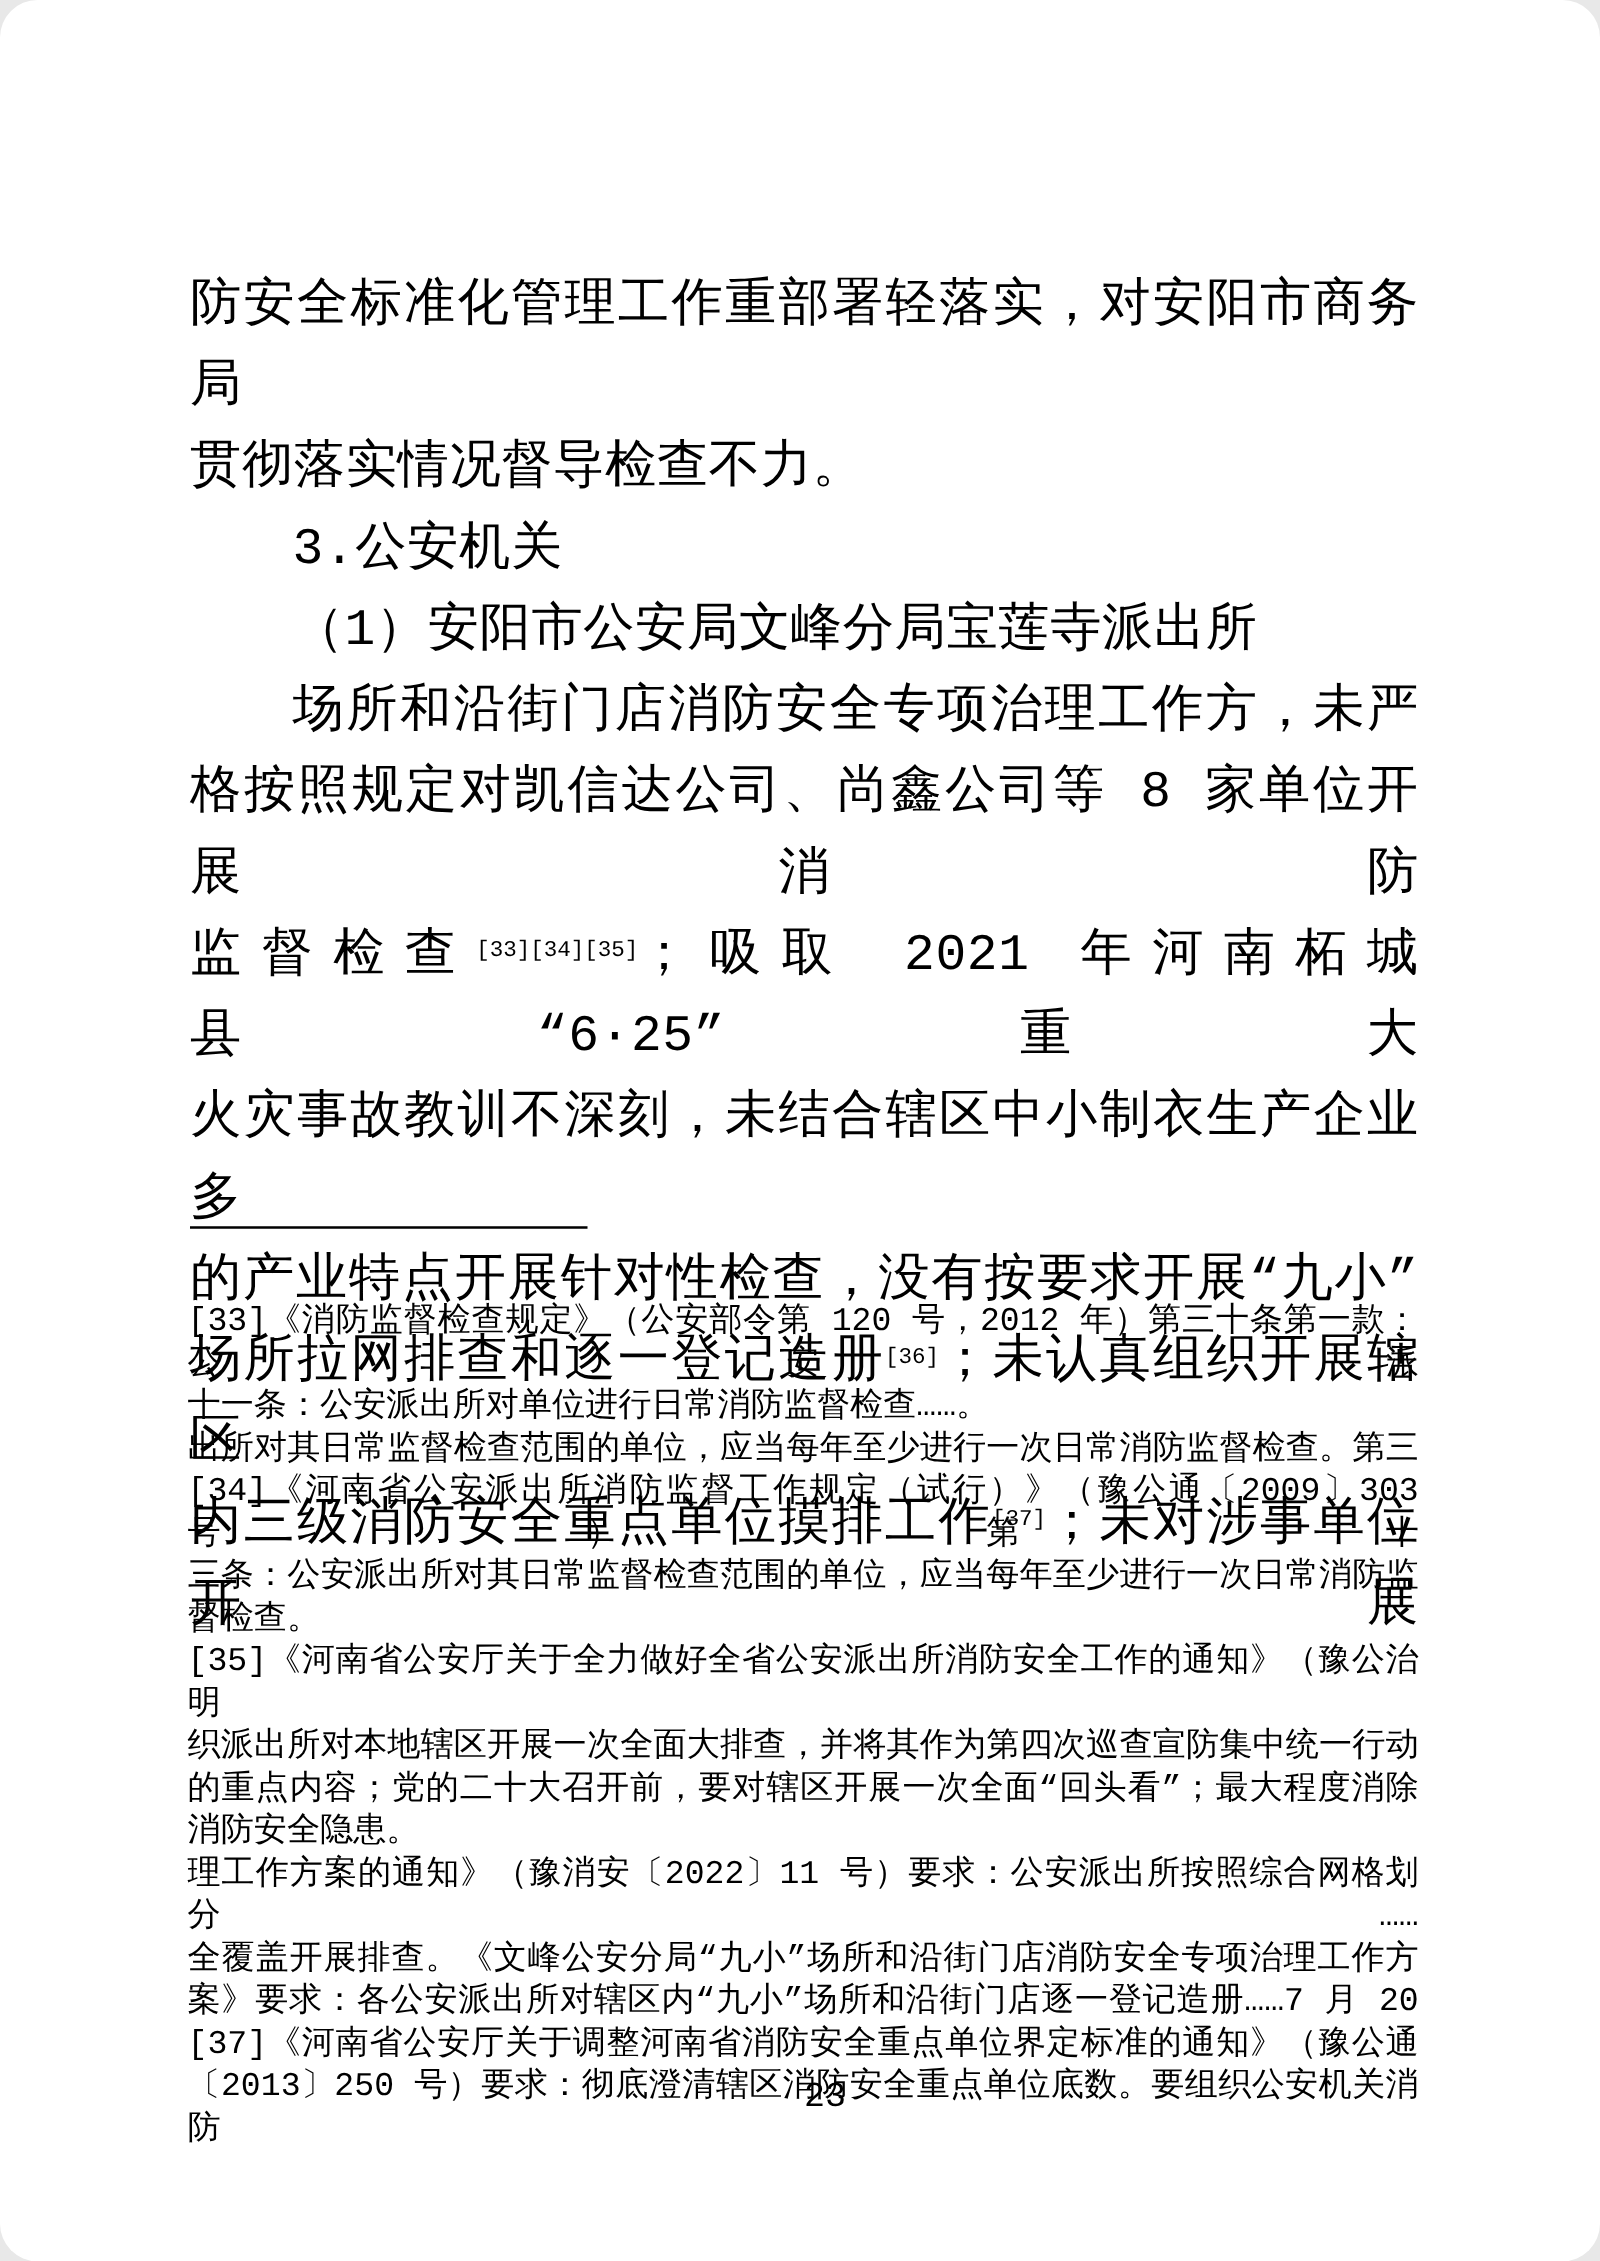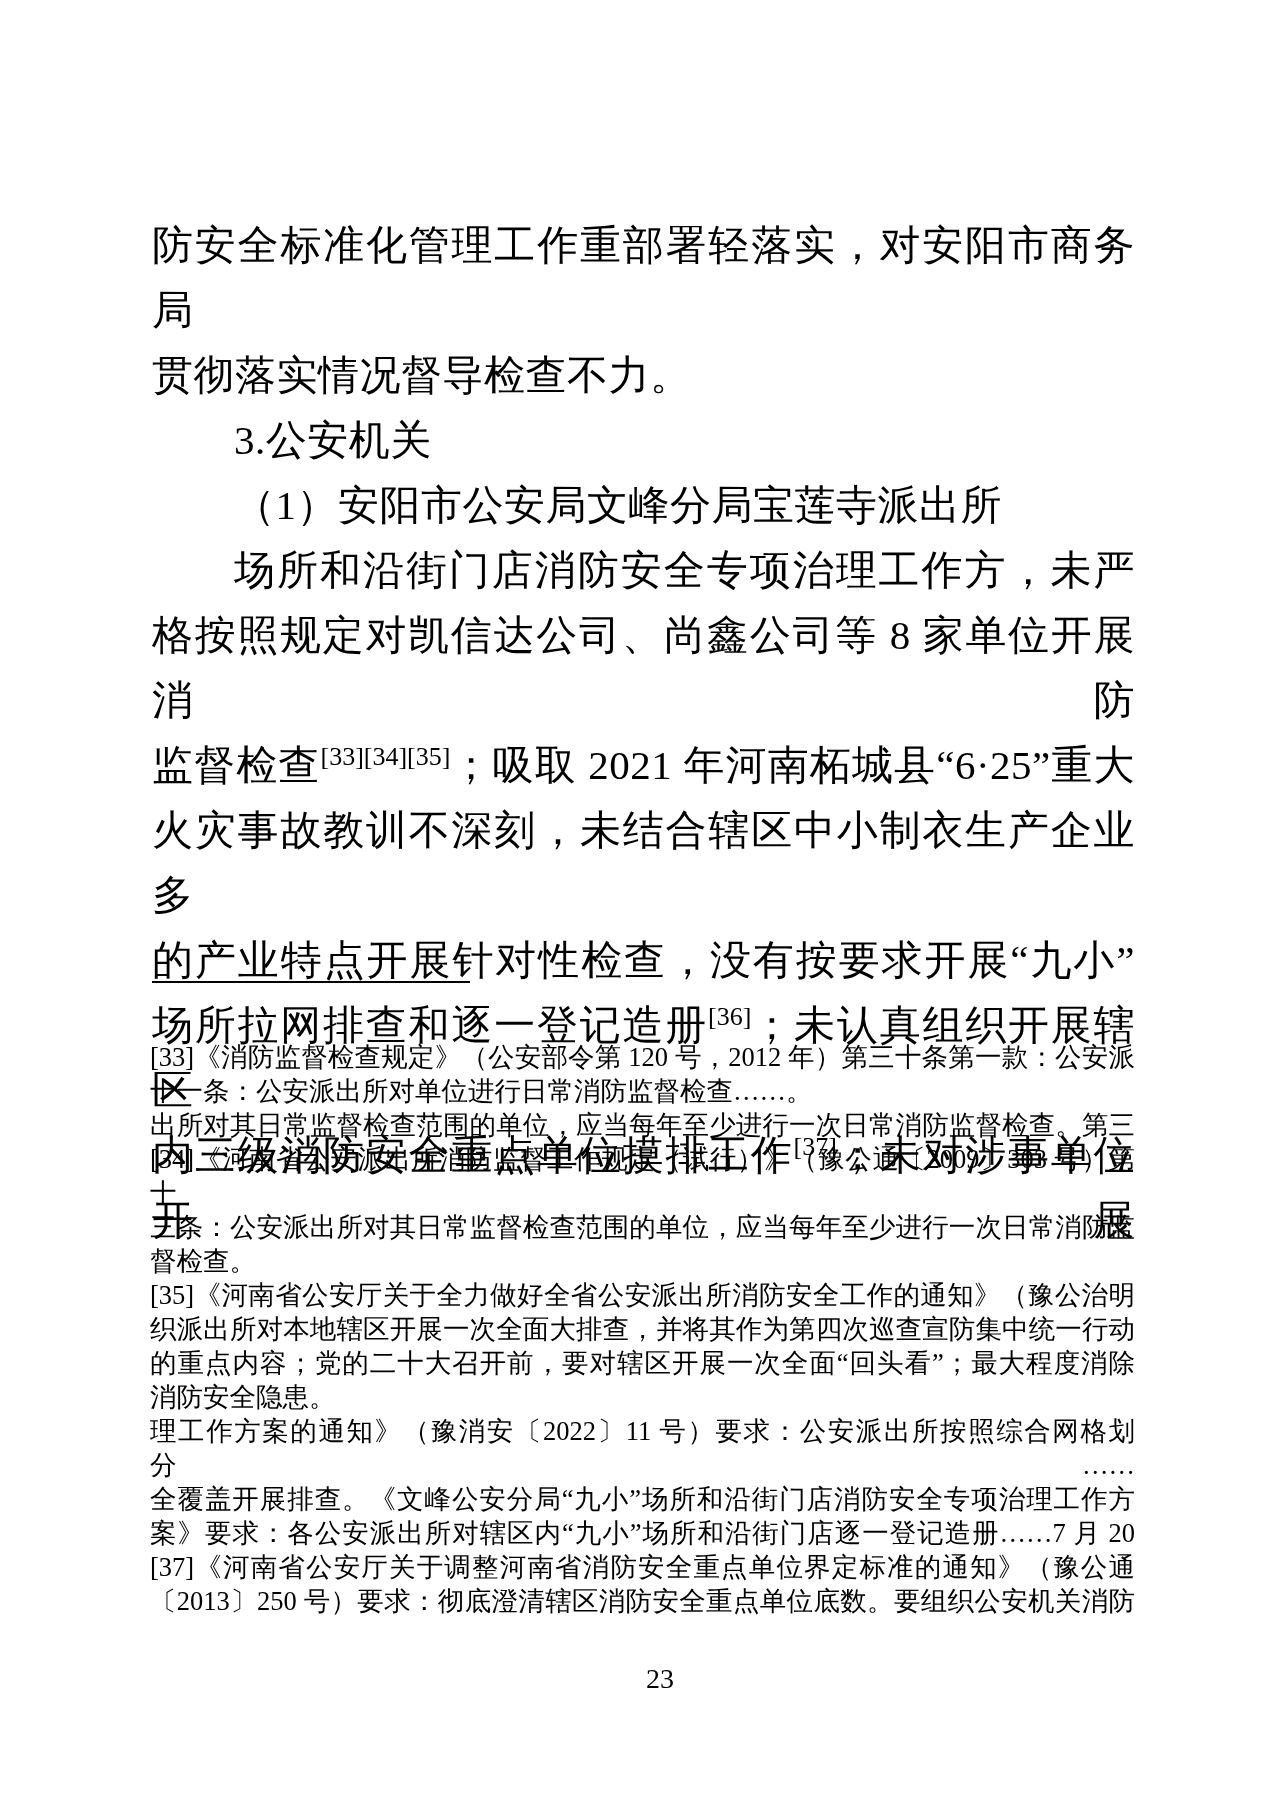--- a/index.html
+++ b/index.html
@@ -2,23 +2,24 @@
 <html><head>
 <meta charset="utf-8">
 <style>
   html,body{margin:0;padding:0;}
   body{background:#e8e8e8;}
   .page{
     position:relative;
     width:1280px;height:1809px;
     margin:0 auto;
     background:#ffffff;
-    font-family:Liberation Serif, serif;
+    font-family:Liberation Mono, monospace;
     color:#000000;
     overflow:hidden;
+    border-radius:30px;
   }
   .body-block{
     position:absolute;
     left:152px;top:213px;
     width:983px;
   }
   .body-line{
     font-size:41px;
     line-height:65px;
     letter-spacing:0.5px;
@@ -47,21 +48,21 @@
     background:#000;
   }
   sup.fnref{
     font-size:0.6em;
     line-height:0;
     position:relative;
     top:-0.55em;
     vertical-align:baseline;
     letter-spacing:0;
   }
-  .body-line sup.fnref{ font-size:26px; }
+  .body-line sup.fnref{ font-size:18px; }
   .page-number{
     position:absolute;
     left:0;top:1662px;
     width:1320px;
     text-align:center;
     font-size:28px;
     line-height:34px;
     color:#000;
   }
 </style>

